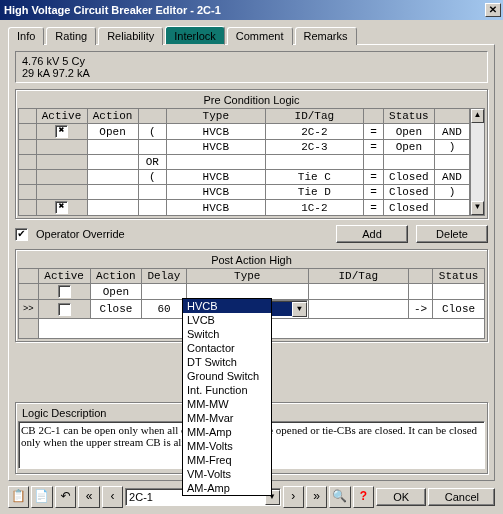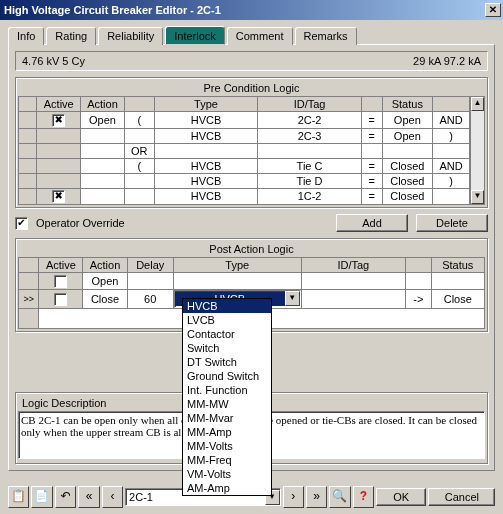--- a/index.html
+++ b/index.html
@@ -76,38 +76,40 @@
     min-height: 420px;
   }
   .info-bar {
     border: 1px solid #808080;
     border-right-color:#fff;
     border-bottom-color:#fff;
     background:#d4d0c8;
     padding: 3px 6px;
     display: flex;
     margin-bottom: 6px;
+    flex-direction: column;
   }
   .info-left { flex:1; }
   .fieldset {
     border: 1px solid #808080;
     box-shadow: inset 1px 1px 0 #fff, 1px 1px 0 #fff;
     padding: 2px;
     margin-bottom: 6px;
   }
   .fieldset .legend {
     text-align: center;
     font-size: 11px;
     padding: 2px 0;
   }
   table.grid {
     border-collapse: collapse;
     width: 100%;
     background: #0ea5e9;
     font-size: 11px;
+    font-family: Liberation Mono, monospace;
   }
   table.grid th, table.grid td {
     border: 1px solid #808080;
     padding: 1px 3px;
     background: #d4d0c8;
     text-align: center;
     height: 15px;
   }
   table.grid th { font-weight: normal; }
   table.grid td.white { background: white; }
@@ -343,21 +345,21 @@
 
     <div class="row-ctrl">
       <span class="checkbox">✔</span>
       <span>Operator Override</span>
       <span style="flex:1"></span>
       <div class="button" style="min-width:72px">Add</div>
       <div class="button" style="min-width:72px">Delete</div>
     </div>
 
     <div class="fieldset">
-      <div class="legend">Post Action Logic</div>
+      <div class="legend">Post Action High</div>
       <table class="grid">
         <tbody>
             <tr>
           <th class="row-head"></th>
           <th style="width:38px">Active</th>
           <th style="width:38px">Action</th>
           <th style="width:40px">Delay</th>
           <th style="width:110px">Type</th>
           <th style="width:90px">ID/Tag</th>
           <th style="width:22px"></th>
@@ -398,22 +400,22 @@
 
     <div class="desc-box">
       <div class="lbl">Logic Description</div>
       <textarea style="">CB 2C-1 can be open only when all down cream CBs are opened or tie-CBs are closed. It can be closed only when the upper stream CB is already closed.</textarea>
     </div>
   </div>
 
   <div class="dropdown-open" id="dd-list">
       <div class="sel">HVCB</div>
       <div>LVCB</div>
+      <div>Switch</div>
       <div>Contactor</div>
-      <div>Switch</div>
       <div>DT Switch</div>
       <div>Ground Switch</div>
       <div>Int. Function</div>
       <div>MM-MW</div>
       <div>MM-Mvar</div>
       <div>MM-Amp</div>
       <div>MM-Volts</div>
       <div>MM-Freq</div>
       <div>VM-Volts</div>
       <div>AM-Amp</div>

